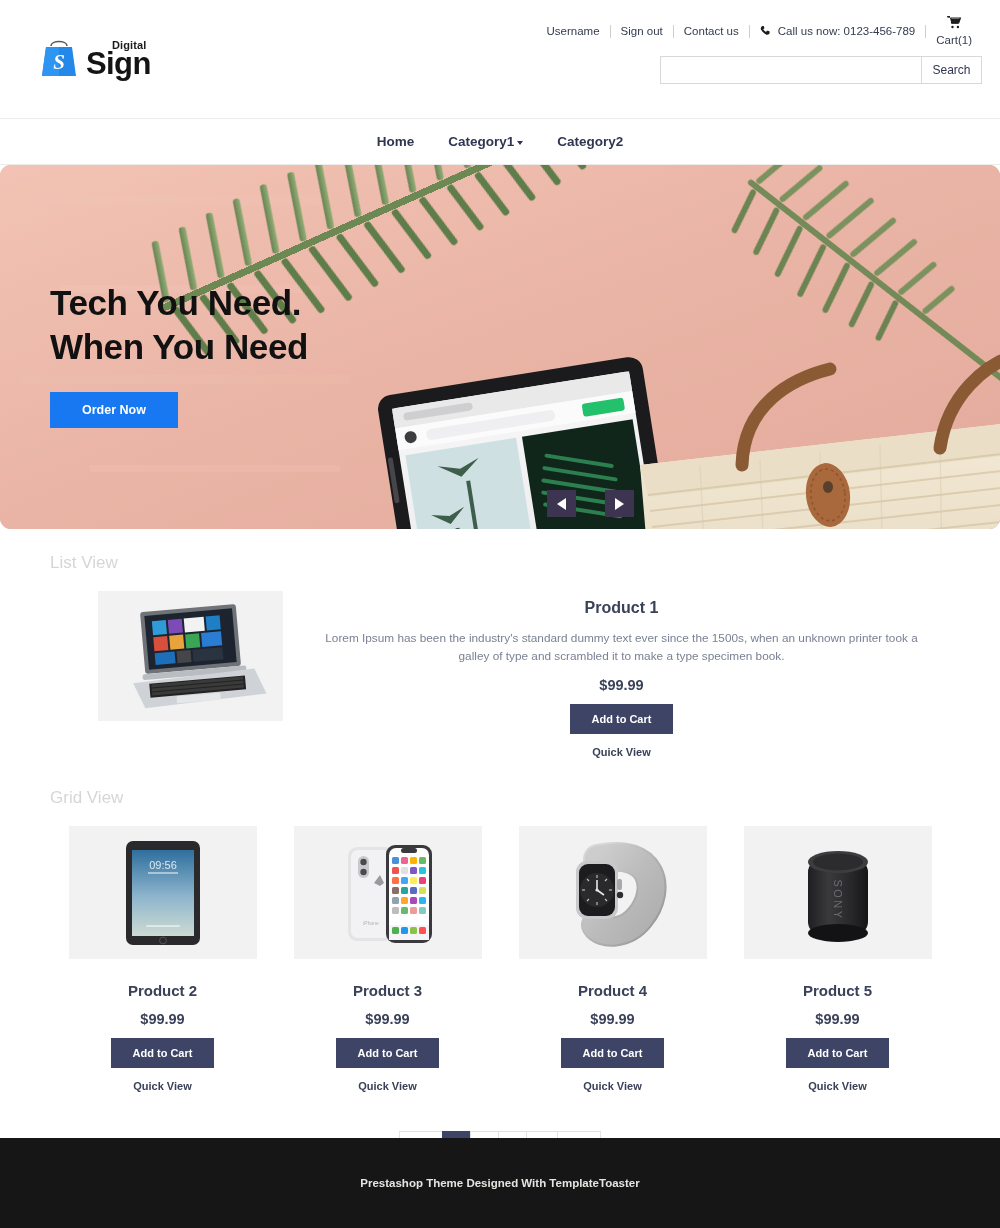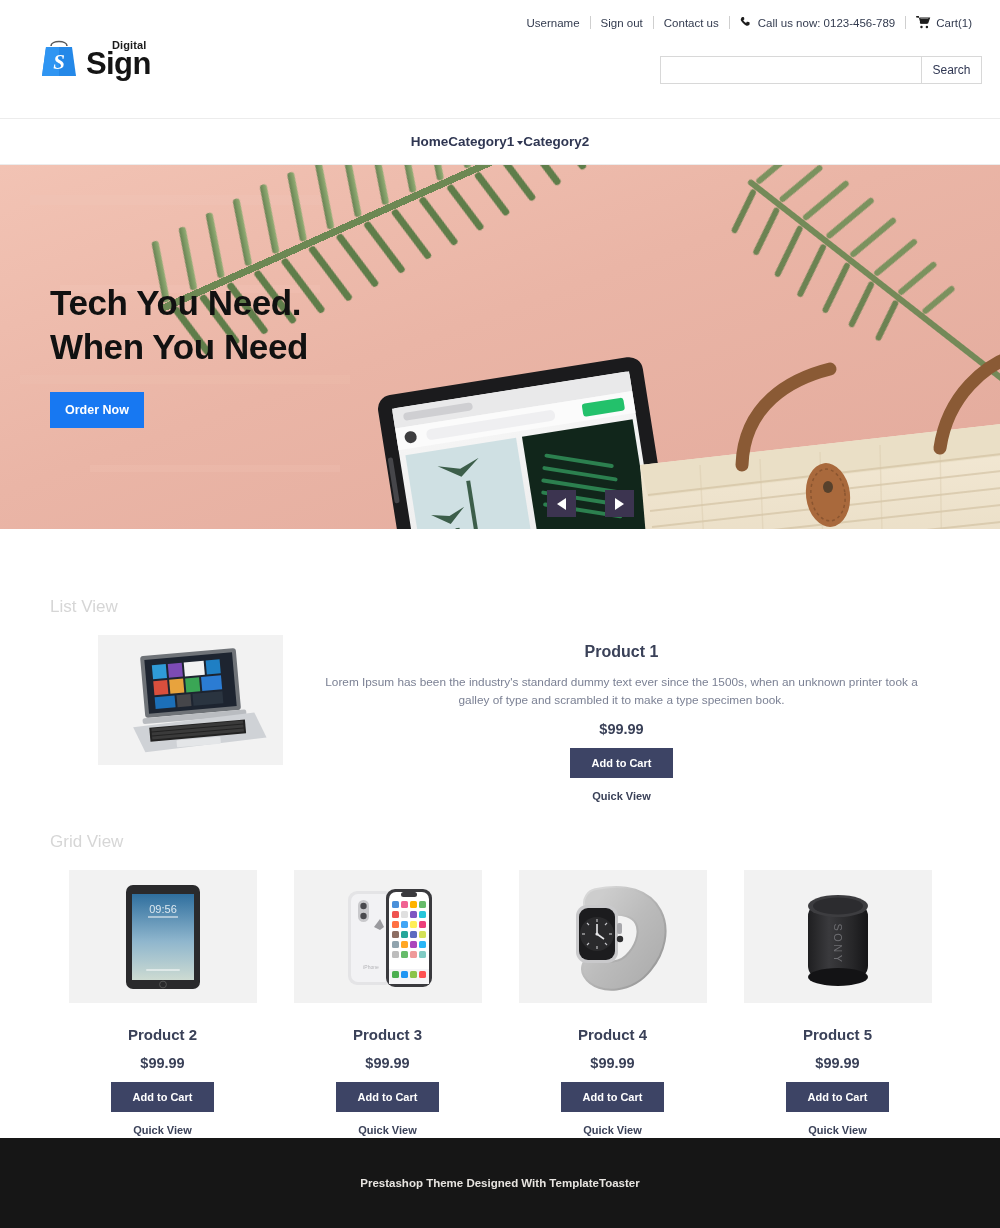--- a/index.html
+++ b/index.html
@@ -104,20 +104,21 @@
   }
 
   
   .navbar {
     height: 46px;
     background: #fff;
     border-bottom: 1px solid #ececec;
     display: flex;
     align-items: center;
     justify-content: center;
+    gap: 34px;
   }
   .navbar .nav-item {
     font-size: 13.5px;
     font-weight: 700;
     color: #2f3652;
     text-decoration: none;
     display: inline-flex;
     align-items: center;
     gap: 3px;
     cursor: pointer;
@@ -129,20 +130,21 @@
     border-top: 4.5px solid #2f3652;
     margin-top: 2px;
   }
 
   
   .hero {
     position: relative;
     height: 364px;
     overflow: hidden;
     background: #e9b4a6;
+    border-radius: 11px;
   }
   .hero-bg { position: absolute; inset: 0; }
   .hero-content {
     position: absolute;
     left: 50px;
     top: 116px;
     z-index: 5;
   }
   .hero-title {
     font-size: 35px;
@@ -152,21 +154,21 @@
     letter-spacing: -0.4px;
     max-width: 420px;
   }
   .hero-btn {
     margin-top: 22px;
     display: inline-block;
     background: #1778f2;
     color: #ffffff;
     font-size: 12.5px;
     font-weight: 700;
-    padding: 11px 15px;
+    padding: 11px 32px;
     border: none;
     cursor: pointer;
     font-family: "Liberation Sans", sans-serif;
   }
   .slider-ctrls {
     position: absolute;
     left: 547px;
     bottom: 12px;
     display: flex;
     gap: 29px;
@@ -184,21 +186,21 @@
   .arr-l { width:0;height:0;border-top:6px solid transparent;border-bottom:6px solid transparent;border-right:9px solid #fff; }
   .arr-r { width:0;height:0;border-top:6px solid transparent;border-bottom:6px solid transparent;border-left:9px solid #fff; }
 
   
   .section-title {
     font-size: 17px;
     color: #d6d6d6;
     font-weight: 400;
     padding-left: 50px;
   }
-  .listview { padding-top: 24px; margin-top: 44px; }
+  .listview { padding-top: 24px; }
 
   .list-row {
     display: flex;
     align-items: flex-start;
     padding: 18px 40px 0 98px;
   }
   .list-thumb {
     width: 185px;
     height: 130px;
     background: #f2f2f2;
@@ -349,21 +351,21 @@
     <span class="sep"></span>
     <span class="tl tl-ico">
       <span>
         <svg width="13" height="13" viewBox="0 0 16 16" fill="#1d1d1d">
           <path d="M3.2 1.2c-.6 0-1.2.4-1.5 1L1 4c-.2.5-.1 1.1.2 1.6 1.5 2.6 3.6 4.7 6.2 6.2.5.3 1.1.4 1.6.2l1.8-.7c.6-.3 1-.9 1-1.5V8.4c0-.5-.4-.9-.9-1l-1.9-.3c-.4-.1-.8.1-1 .5l-.5.9C5.9 7.8 4.7 6.6 3.9 5.2l.9-.5c.4-.2.6-.6.5-1L5 1.8c-.1-.4-.5-.7-1-.7z"></path>
         </svg>
       </span>
       <span>Call us now: 0123-456-789</span>
     </span>
     <span class="sep"></span>
-    <a href="#" class="tl-ico" style="text-decoration:none;color:#333b4f;padding:0 10px;">
+    <a href="#" class="tl-ico" style="text-decoration:none;color:#333b4f;padding:0 10px;flex-direction:column;">
       <span>
         <svg width="15" height="13" viewBox="0 0 18 16" fill="#1d1d1d">
           <path d="M0 1h3l2.4 8.4h8.2l2.1-6.1H6.2"></path>
           <path d="M0 0h3.2l.5 1.7h13.6l-2.6 7.6H5L4.4 7.4h9.1l1.5-4.3H4.2l-.4-1.4H0z"></path>
           <circle cx="6.5" cy="13.6" r="1.5"></circle>
           <circle cx="13.2" cy="13.6" r="1.5"></circle>
         </svg>
       </span>
       <span>Cart(1)</span>
     </a>

